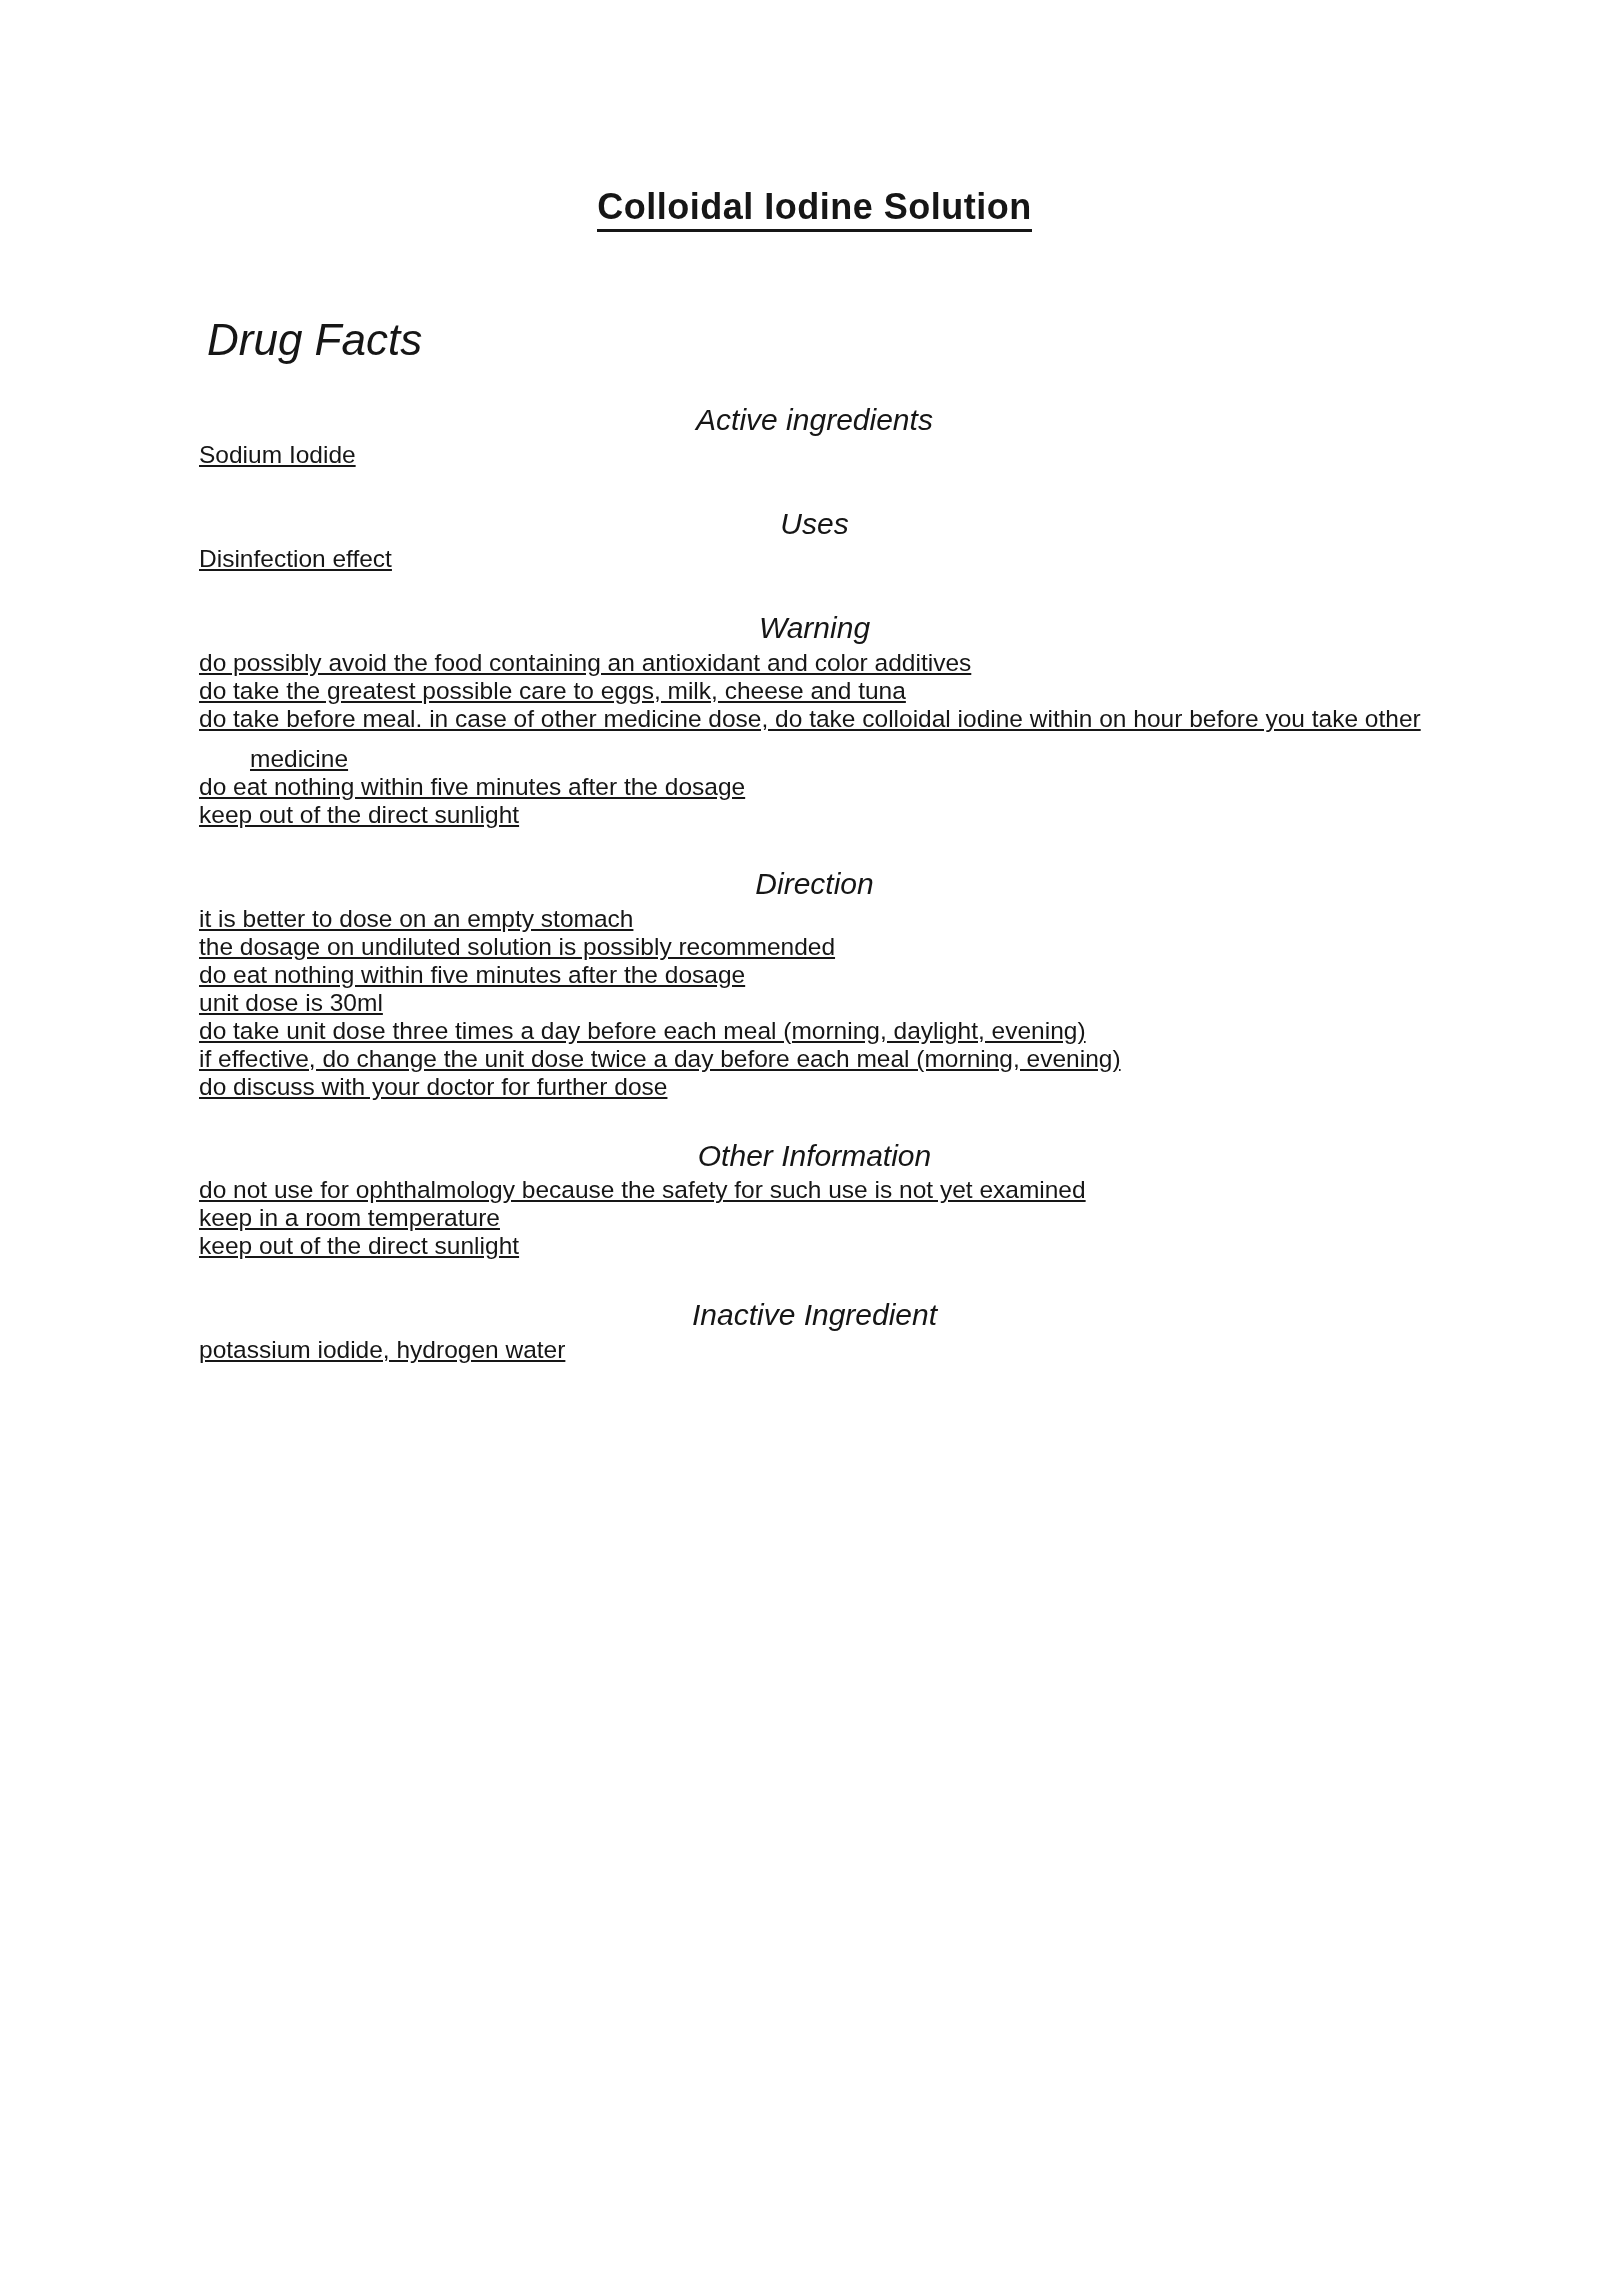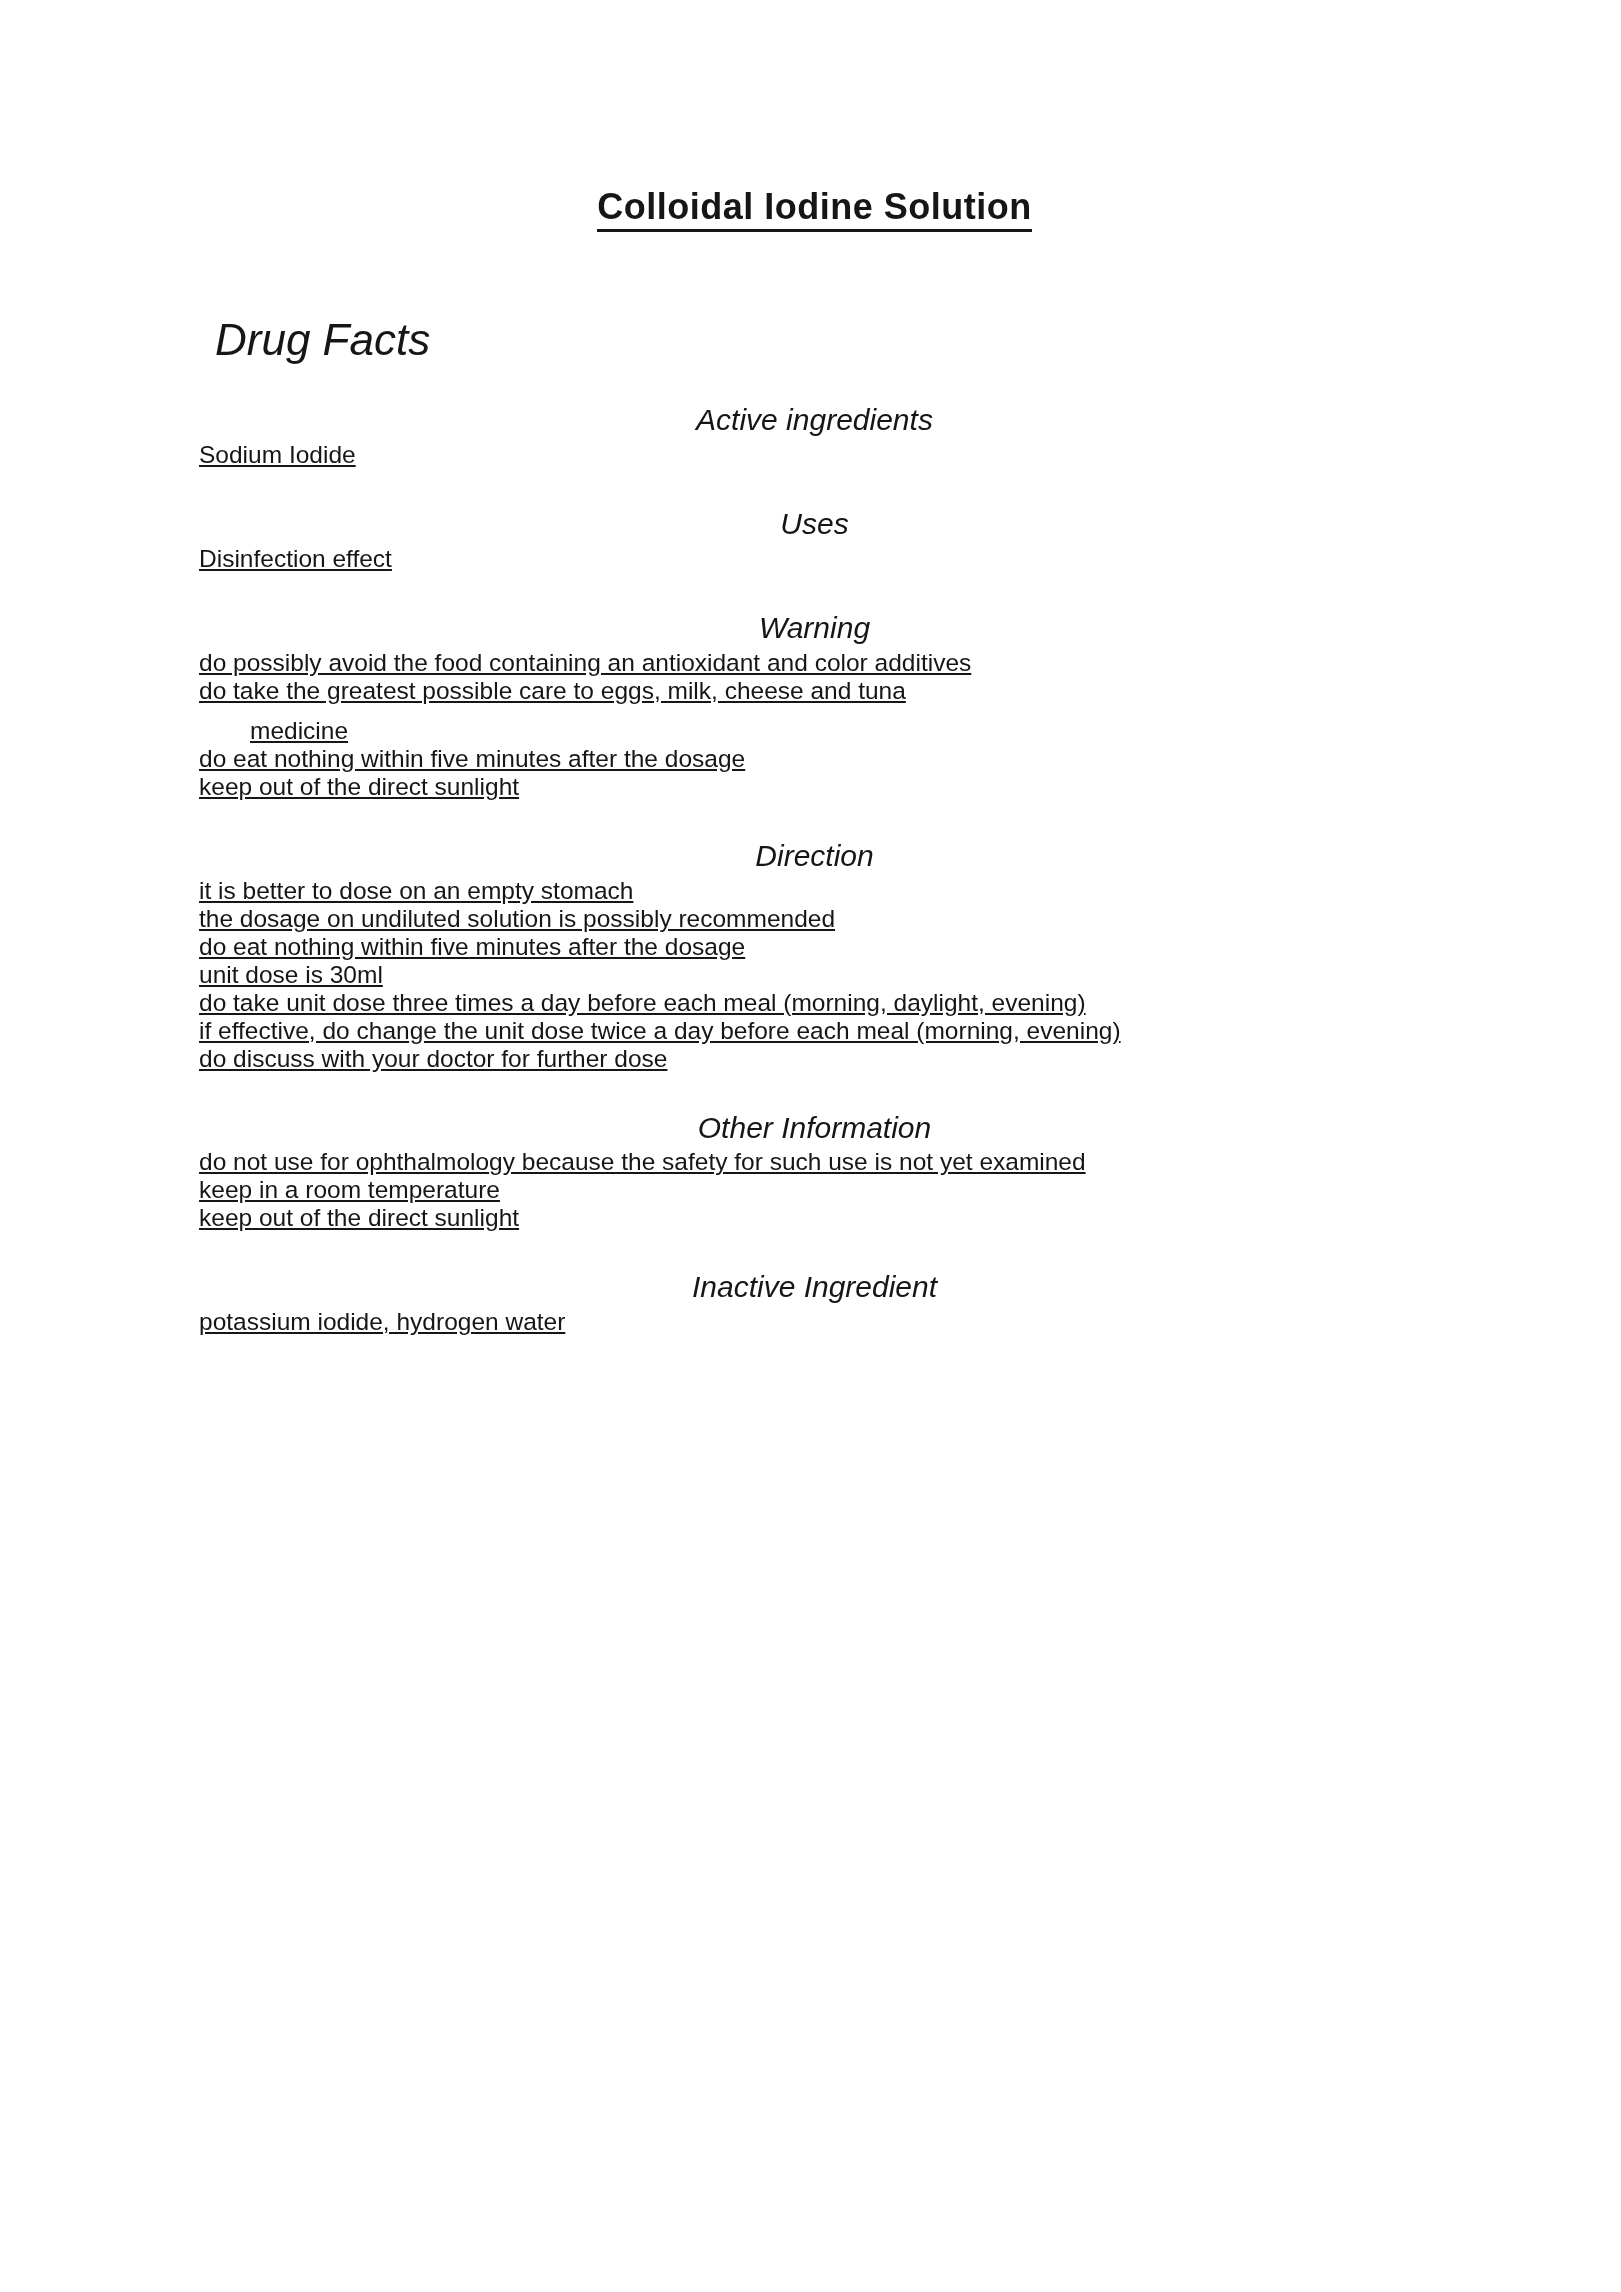--- a/index.html
+++ b/index.html
@@ -24,21 +24,21 @@
     font-size: 36px;
     font-weight: bold;
     line-height: 42px;
     letter-spacing: 0.5px;
   }
   .doc-title .underlined {
     border-bottom: 3.9px solid #161616;
     padding-bottom: 2px;
   }
   .drug-facts {
-    margin: 86px 0 0 16px;
+    margin: 86px 0 0 8px;
     font-size: 44px;
     font-weight: normal;
     font-style: italic;
     line-height: 51px;
   }
   .doc-section {
     margin-top: 37px;
   }
   .doc-section h2 {
     margin: 0 0 2.9px 0;
@@ -77,20 +77,21 @@
 
   <section class="doc-section">
     <h2>Uses</h2>
     <div class="line">Disinfection effect</div>
   </section>
 
   <section class="doc-section">
     <h2>Warning</h2>
     <div class="line">do possibly avoid the food containing an antioxidant and color additives</div>
     <div class="line">do take the greatest possible care to eggs, milk, cheese and tuna</div>
+    <div class="line">do take before meal. in case of other medicine dose, do take colloidal iodine within on hour before you take other</div>
     <div class="line cont">medicine</div>
     <div class="line">do eat nothing within five minutes after the dosage</div>
     <div class="line">keep out of the direct sunlight</div>
   </section>
 
   <section class="doc-section">
     <h2>Direction</h2>
     <div class="line">it is better to dose on an empty stomach</div>
     <div class="line">the dosage on undiluted solution is possibly recommended</div>
     <div class="line">do eat nothing within five minutes after the dosage</div>

